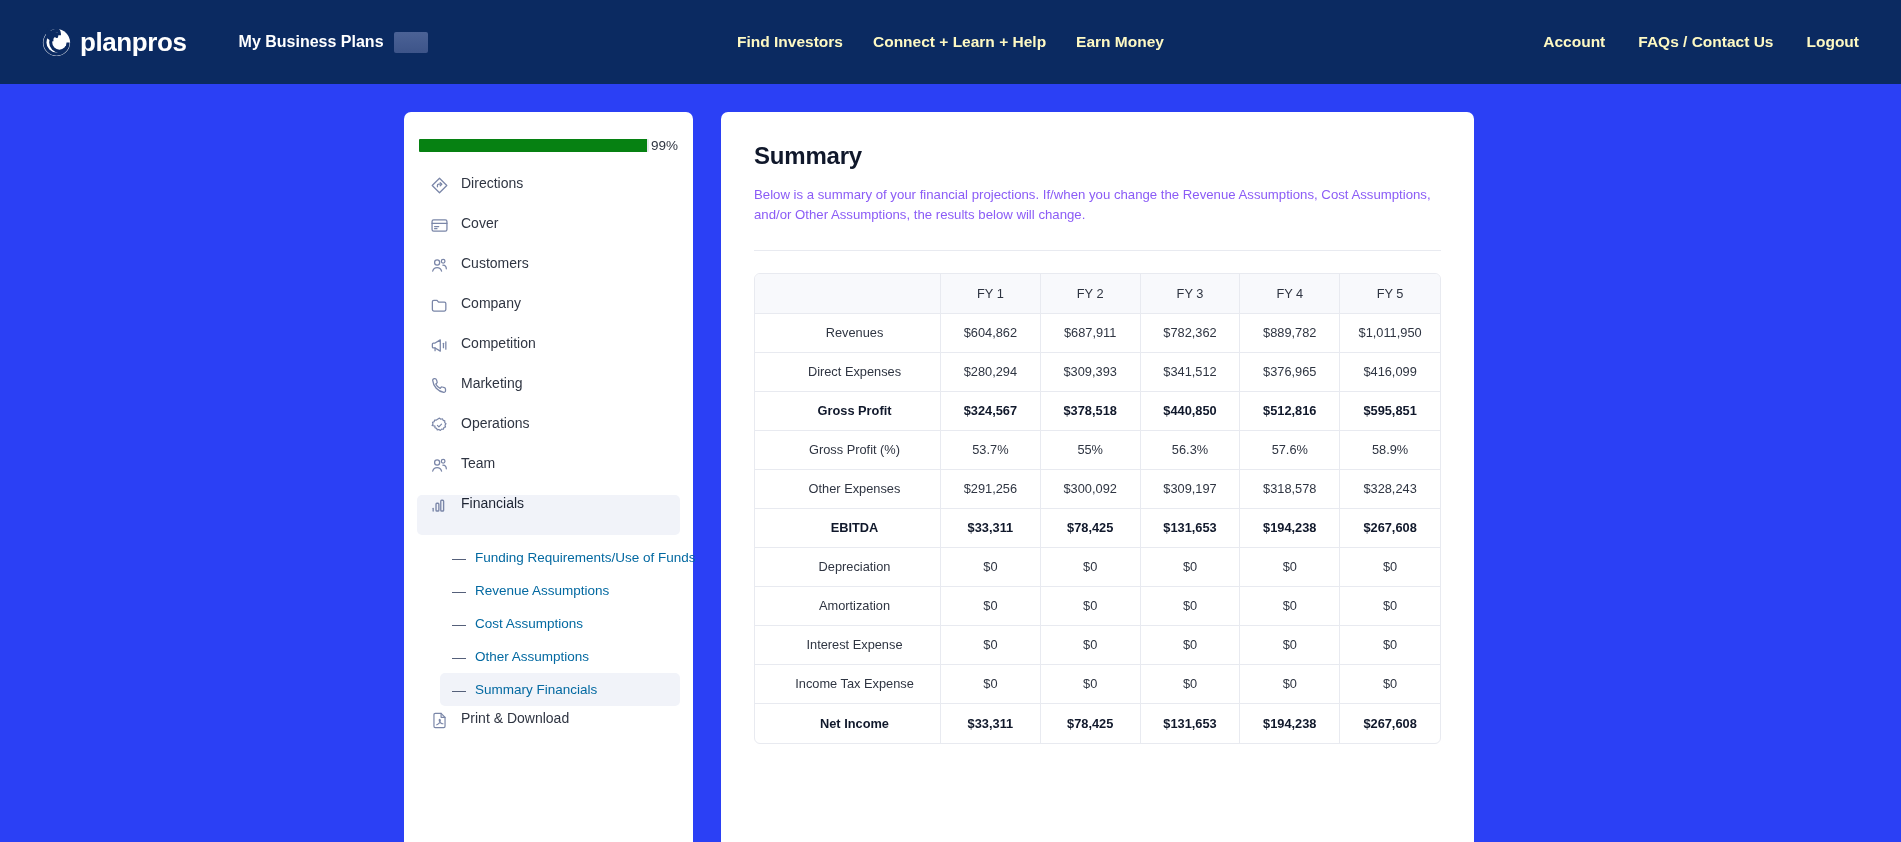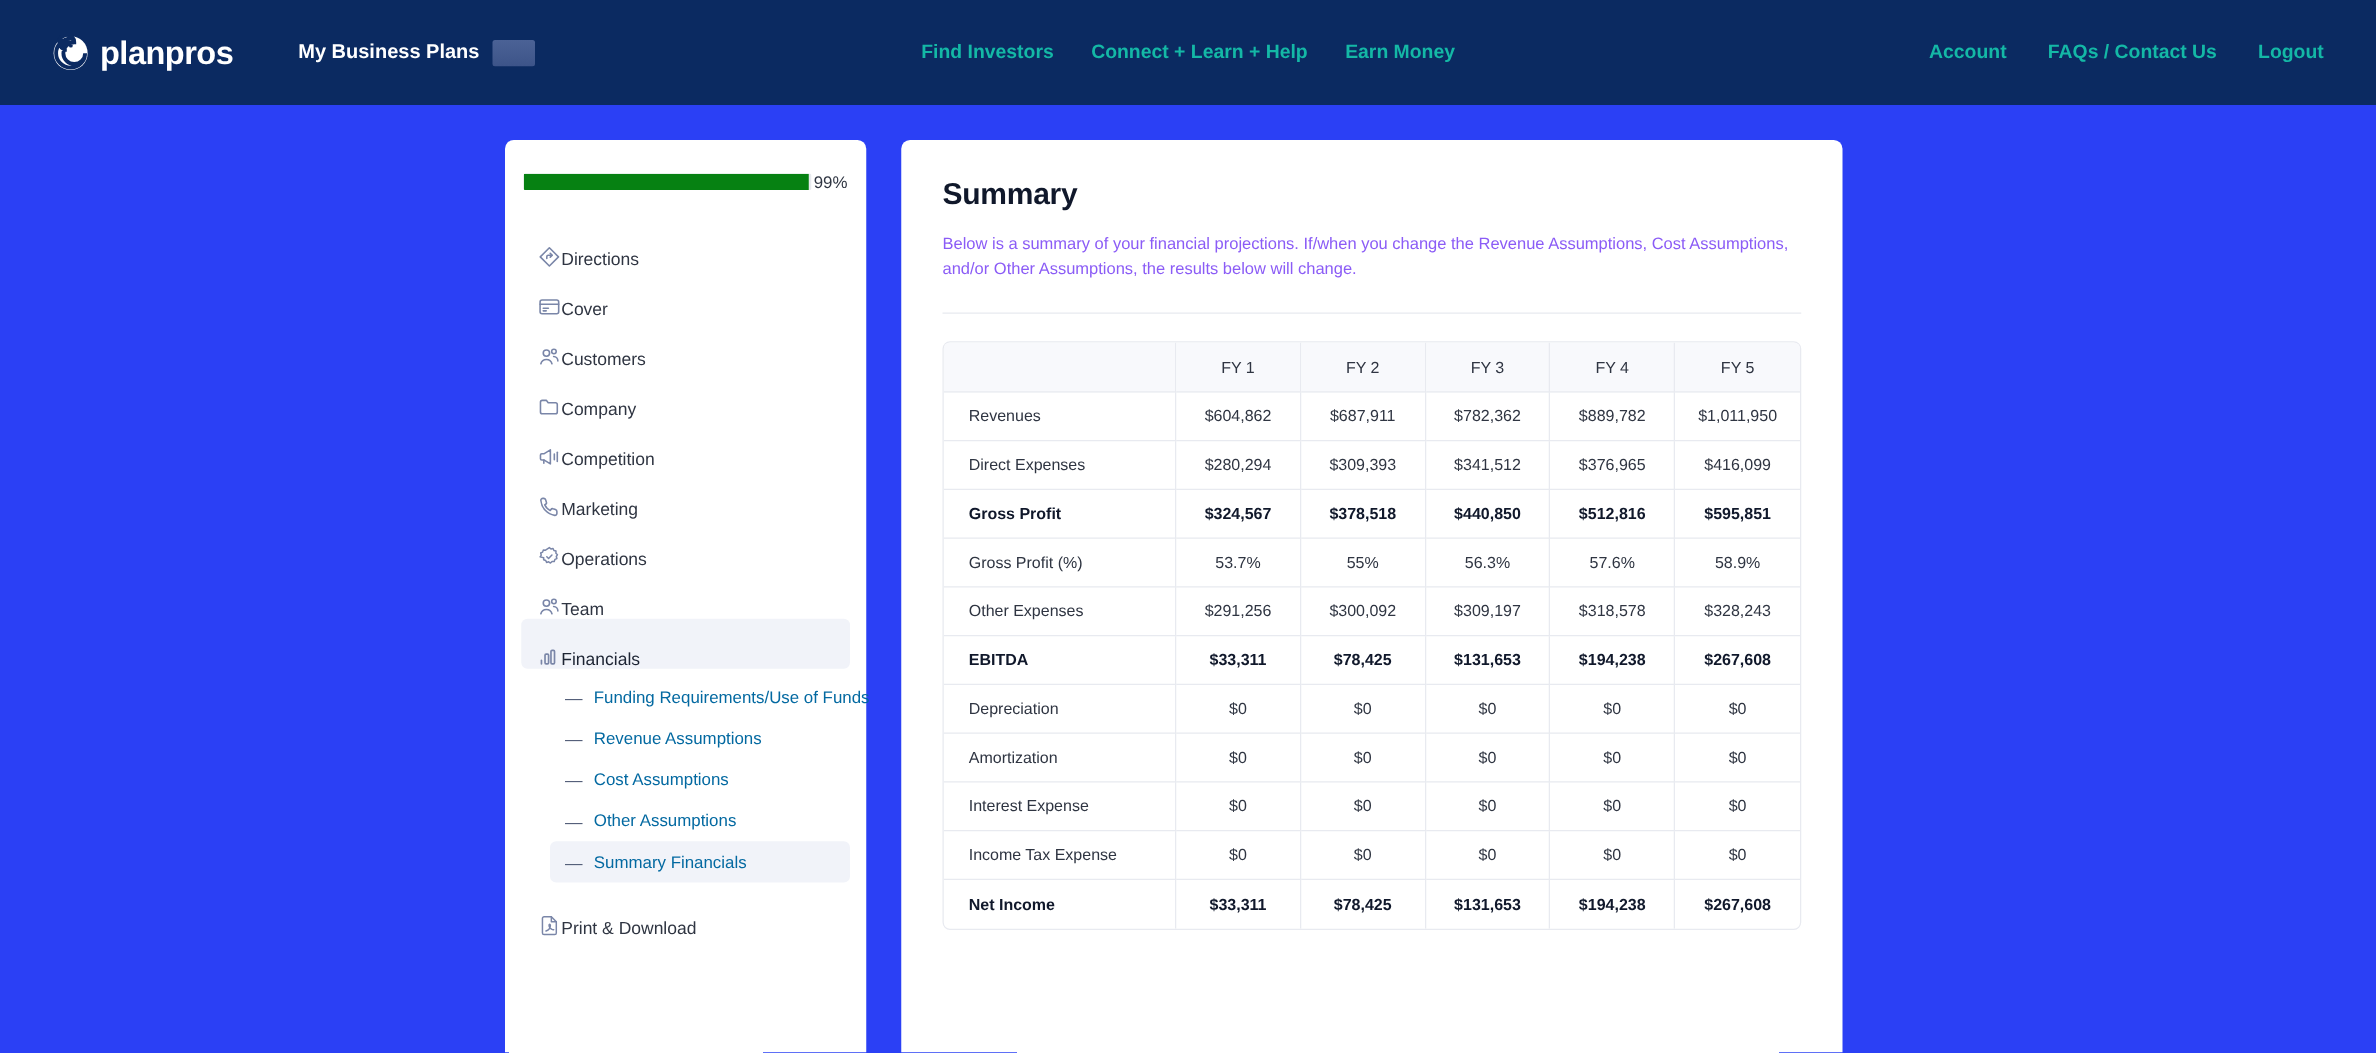--- a/index.html
+++ b/index.html
@@ -75,21 +75,21 @@
     gap: 30px;
   }
   .nav-right {
     position: absolute;
     right: 42px;
     display: flex;
     align-items: center;
     gap: 33px;
   }
   .nav-link {
-    color: #14b8a6;
+    color: #fef9c3;
     font-size: 15.5px;
     font-weight: 700;
     white-space: nowrap;
     cursor: pointer;
     text-decoration: none;
   }
 
   
   .page {
     display: flex;
@@ -130,22 +130,22 @@
   }
   .progress-pct {
     font-size: 13.5px;
     color: #2f3542;
     font-weight: 400;
     white-space: nowrap;
   }
 
   .nav-item {
     display: flex;
-    align-items: flex-end;
-    gap: 0;
+    align-items: flex-start;
+    gap: 12px;
     height: 40px;
     padding: 0 12px;
     border-radius: 5px;
     cursor: pointer;
     margin-bottom: 0px;
   }
   .nav-item + .nav-item { margin-top: 0; }
   .nav-item.active { background: #f1f3f9; }
   .nav-item .ico {
     width: 20px; height: 20px;
@@ -240,21 +240,21 @@
 
   table.fin thead th {
     background: #f8f9fc;
     height: 40px;
     font-weight: 400;
     color: #2f3542;
   }
   table.fin col.label-col { width: 186px; }
 
   table.fin td.rowlabel {
-    text-align: left;
+    text-align: center;
     padding-left: 20px;
   }
   tr.emph td { font-weight: 700; color: #10182b; }
 </style>
 </head>
 <body>
 
 <div class="topbar">
 
   <div class="brand">

